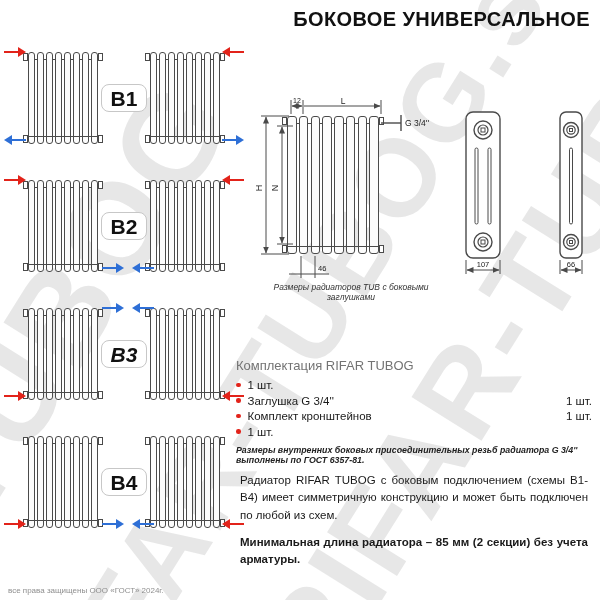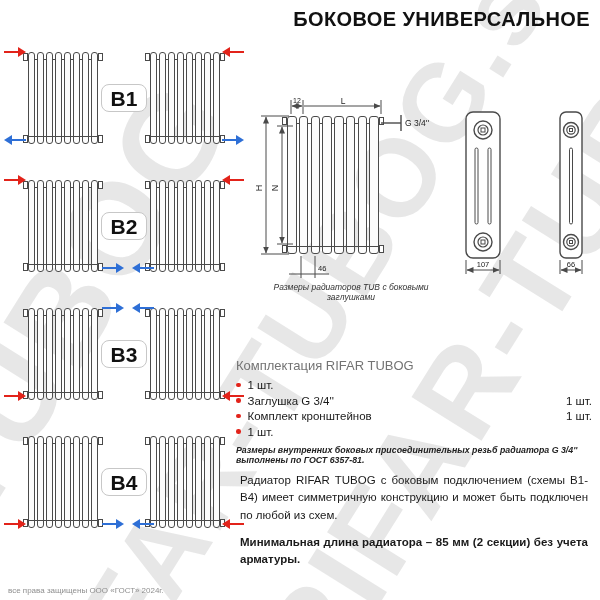--- a/index.html
+++ b/index.html
@@ -184,21 +184,21 @@
             <i class="head"></i>
           </div>
           <div class="flow-arrow dir-left" style="--ac: #2e6fd6; left: 126px; top: 87px;">
             <i class="shaft"></i>
             <i class="head"></i>
           </div>
           <div class="scheme-label">
             <span>B2</span>
           </div>
         </div>
-        <div class="scheme-block" style="top: 304px;">
+        <div class="scheme-block" style="top: 304px; font-style: italic;">
           <div class="rad small left">
             <div class="tubes">
               <div class="tube"></div>
               <div class="tube"></div>
               <div class="tube"></div>
               <div class="tube"></div>
               <div class="tube"></div>
               <div class="tube"></div>
               <div class="tube"></div>
               <div class="tube"></div>

